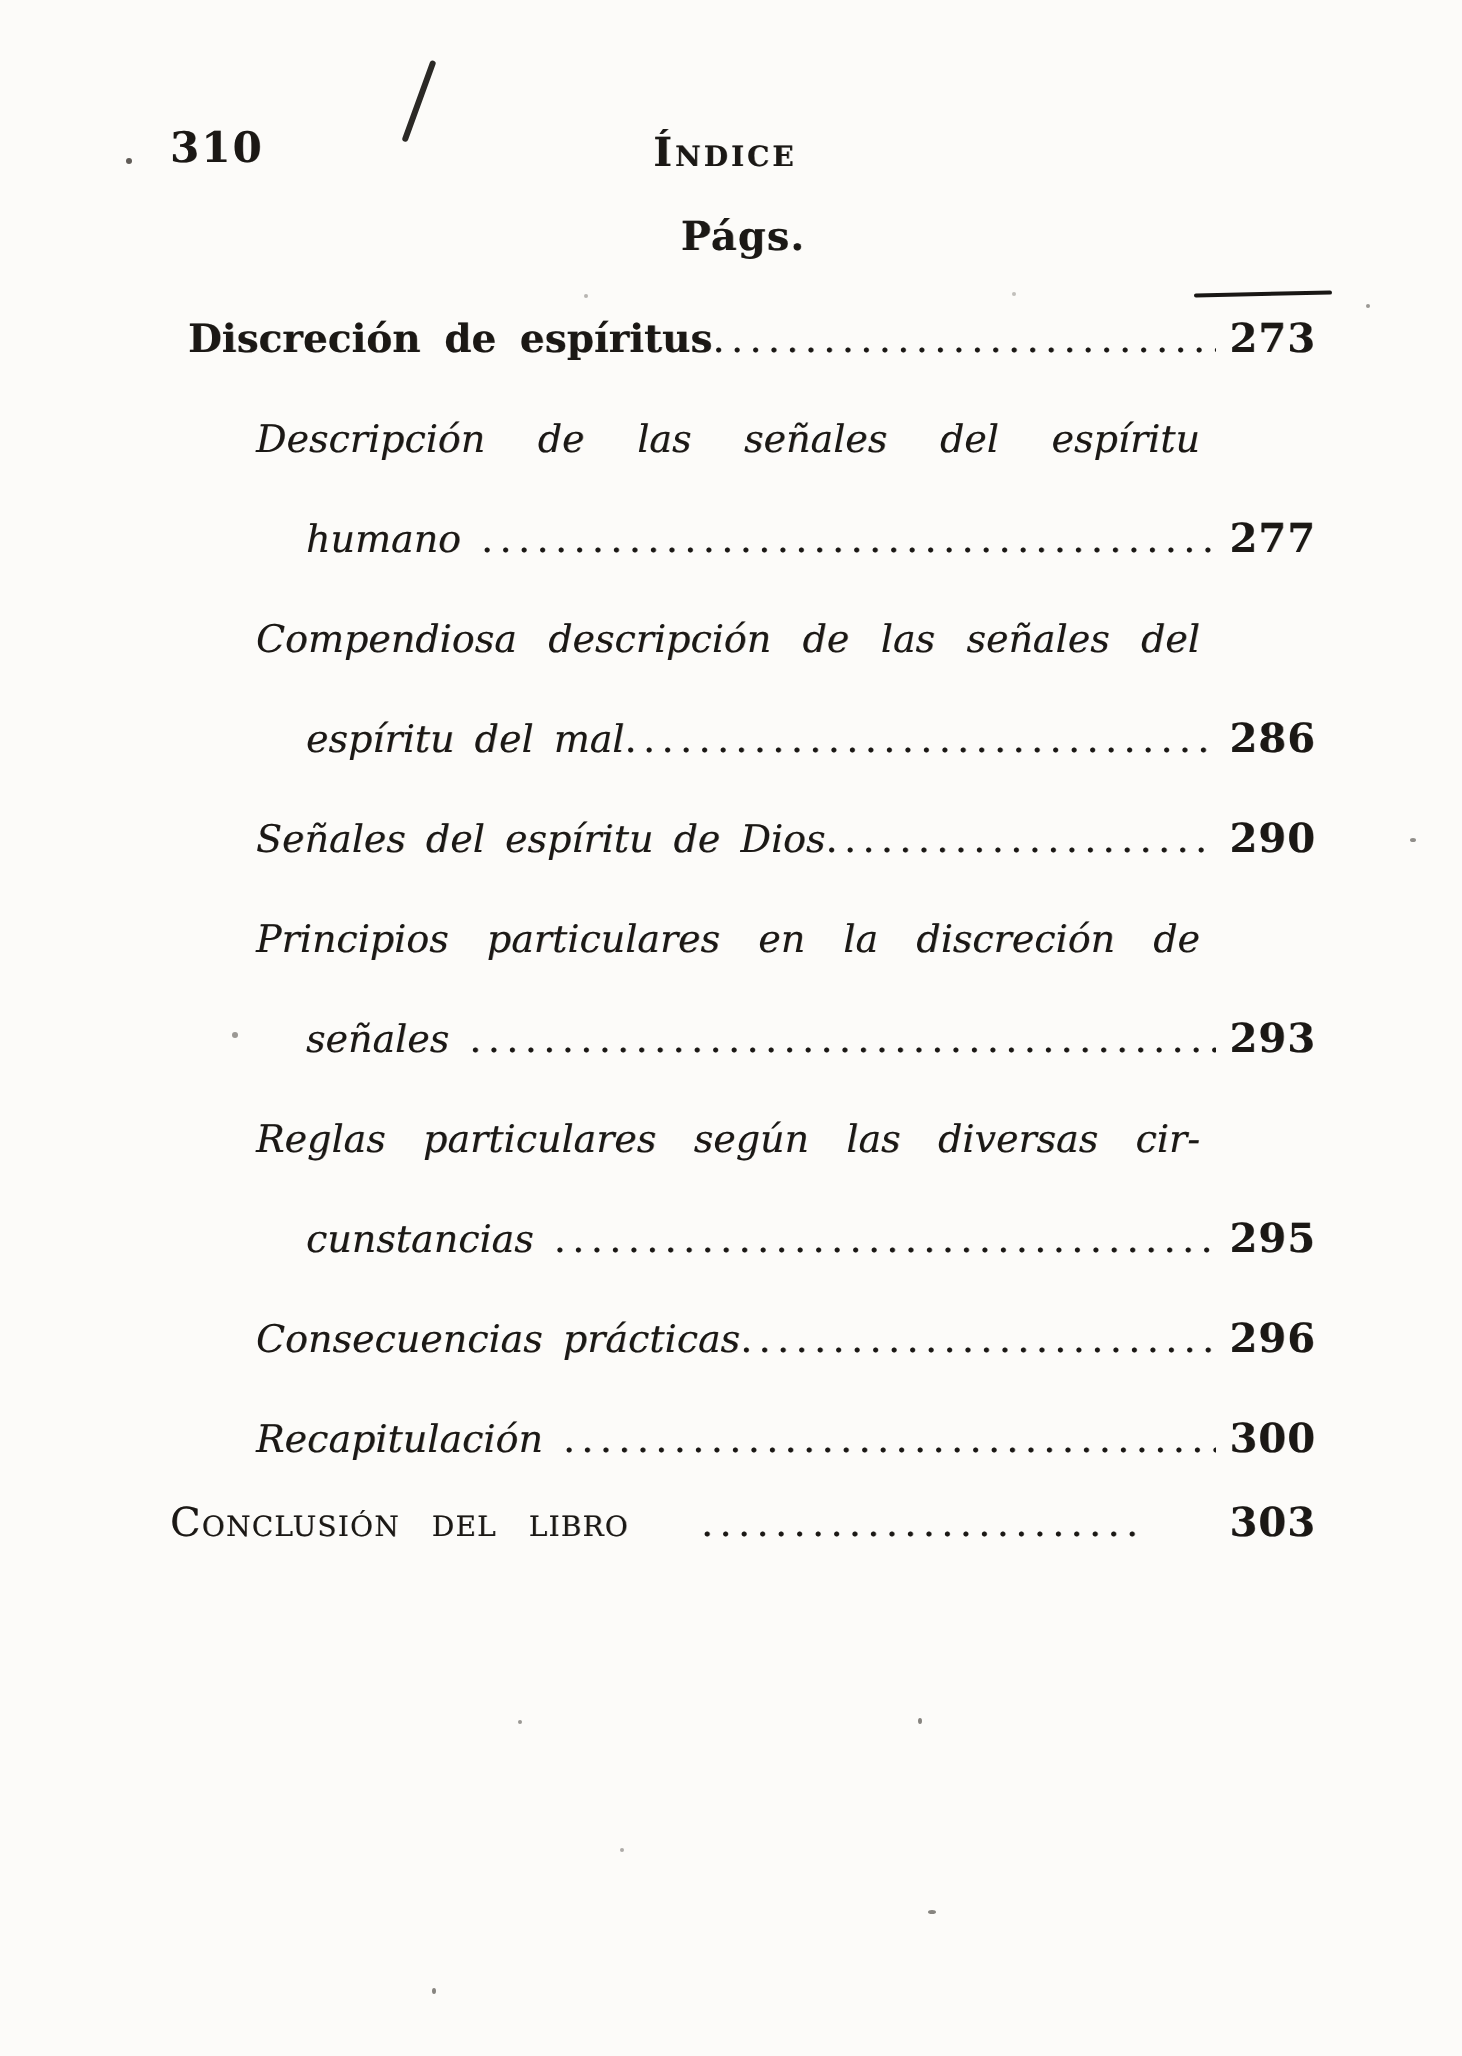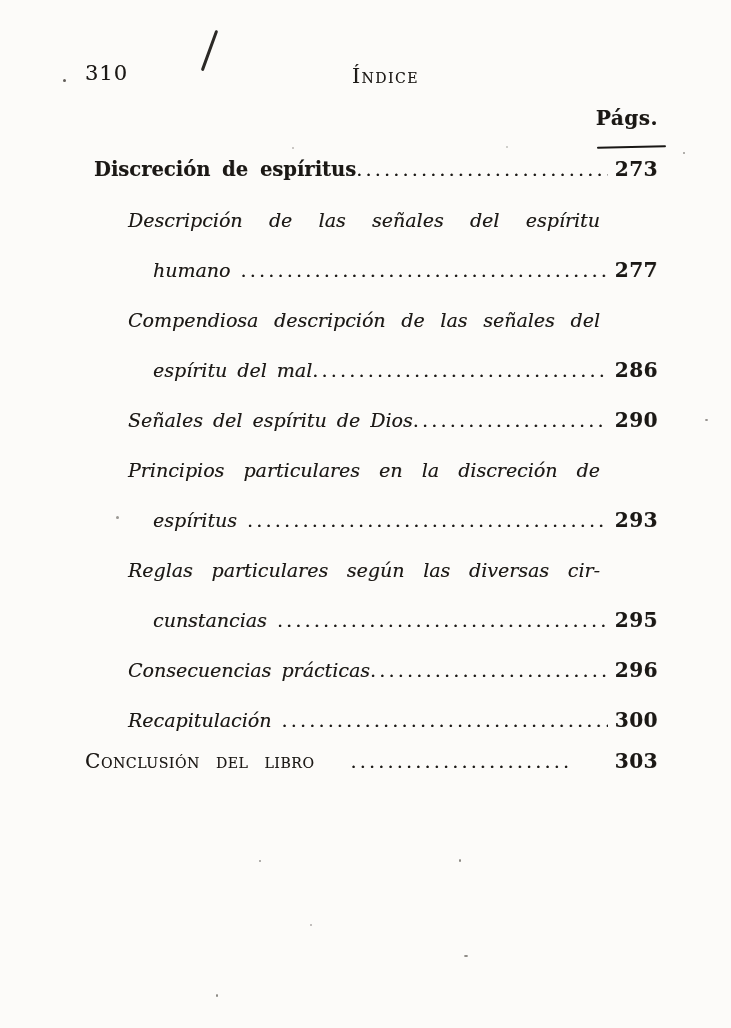--- a/index.html
+++ b/index.html
@@ -13,31 +13,31 @@
     width: 731px; height: 1028px;
     background: #fcfbf9;
     color: #1b1815;
     overflow: hidden;
     text-shadow: 0.3px 0.2px 0 rgba(27,24,21,0.45);
   }
 
   
   .folio {
     position: absolute; left: 85px; top: 61px;
-    font-size: 21px; font-weight: normal; letter-spacing: 1px;
+    font-size: 21px; font-weight: bold; letter-spacing: 1px;
   }
   .indice-heading {
-    position: absolute; left: 99px; top: 64px; width: 573px;
+    position: absolute; left: 76px; top: 64px; width: 573px;
     text-align: center;
-    font-variant: small-caps; font-weight: normal;
+    font-variant: small-caps; font-weight: bold;
     font-size: 20px; letter-spacing: 1.5px;
   }
   .pags-heading {
     position: absolute; left: 85px; top: 106px; width: 573px;
-    text-align: right;
+    text-align: center;
     font-weight: bold; font-size: 20px; letter-spacing: 0.5px;
   }
   .pags-rule {
     position: absolute; left: 597px; top: 146px;
     width: 69px; height: 2.4px;
     background: #191715; border-radius: 2px;
     transform: rotate(-1.2deg);
   }
   .pen-mark {
     position: absolute; left: 208px; top: 29px;
@@ -138,21 +138,21 @@
       <span class="entry">Señales del espíritu de Dios</span>
       <span class="leader"></span>
       <span class="pagecol">290</span>
     </div>
 
     <div class="row ind1 just">
       <span class="entry">Principios particulares en la discreción de</span>
     </div>
 
     <div class="row ind2">
-      <span class="entry">espíritus</span>
+      <span class="entry">señales</span>
       <span class="leader dotgap"></span>
       <span class="pagecol">293</span>
     </div>
 
     <div class="row ind1 just">
       <span class="entry">Reglas particulares según las diversas cir-</span>
     </div>
 
     <div class="row ind2">
       <span class="entry">cunstancias</span>

